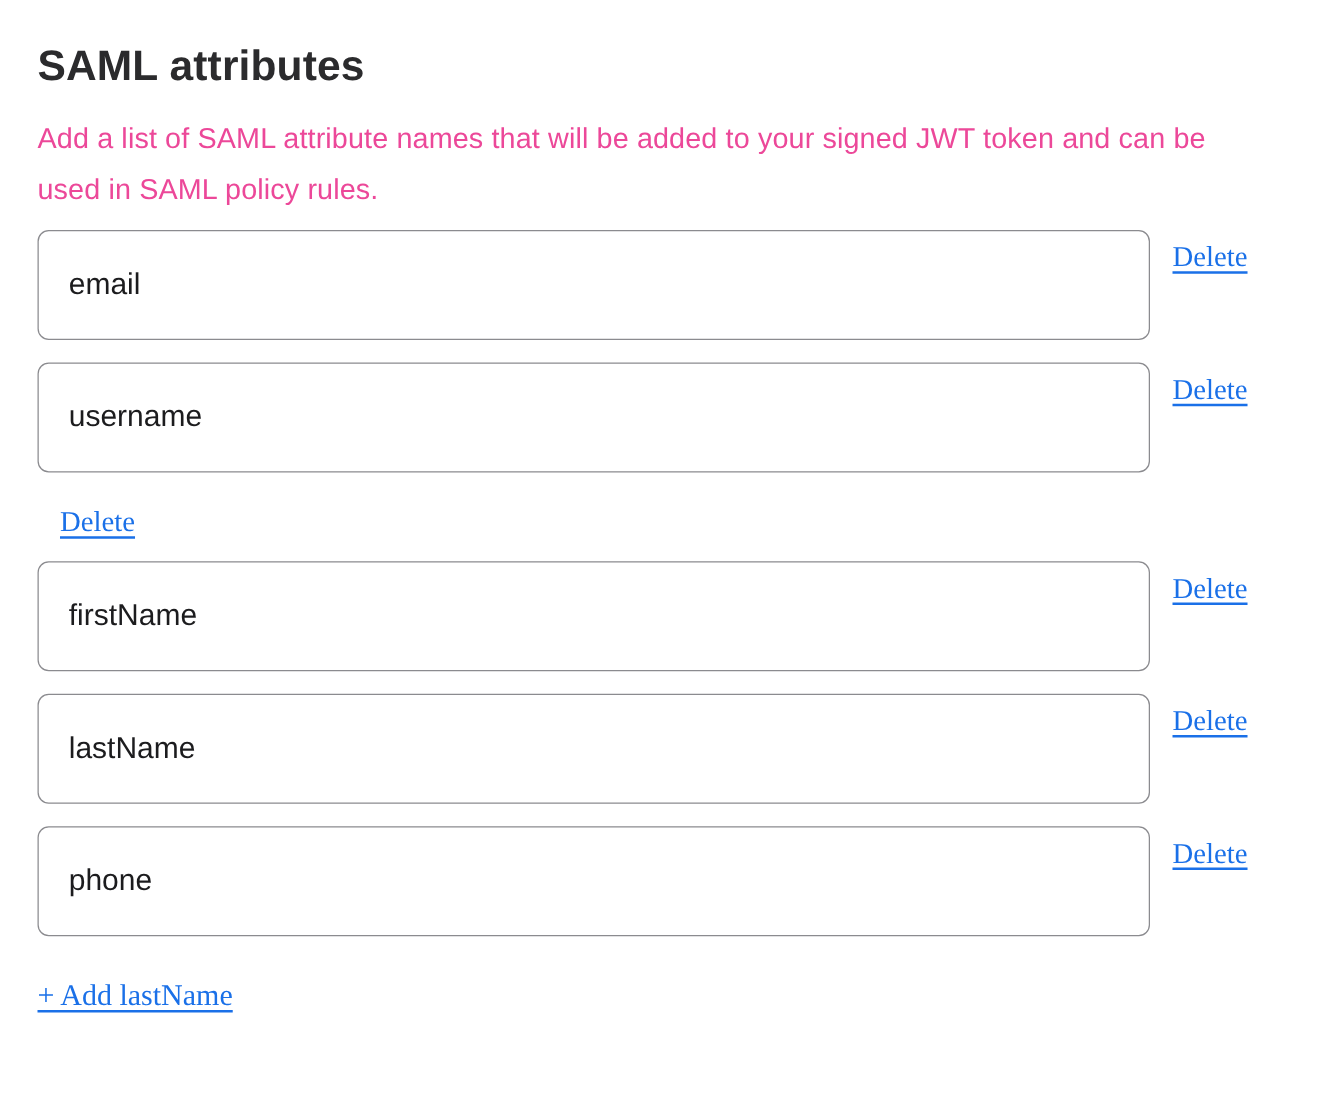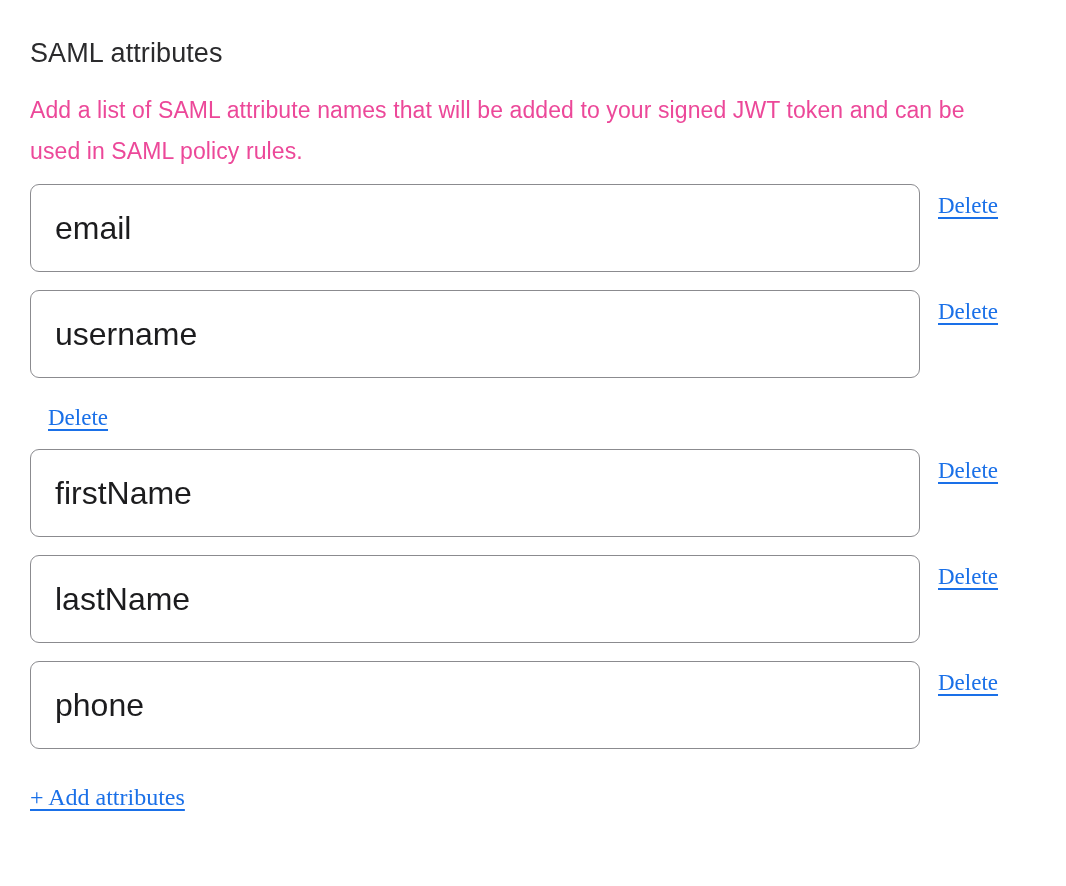--- a/index.html
+++ b/index.html
@@ -11,23 +11,23 @@
   }
   .page {
     width: 1066px;
     height: 886px;
     background: #ffffff;
     padding: 36px 30px 0 30px;
     overflow: hidden;
   }
   .section-title {
     margin: 0;
-    font-size: 27px;
+    font-size: 34px;
     line-height: 34px;
-    font-weight: 400;
+    font-weight: 700;
     color: #2b2b2d;
     letter-spacing: 0.1px;
   }
   .section-desc {
     margin: 20px 0 12px 0;
     font-size: 23px;
     line-height: 41px;
     color: #ec4899;
     max-width: 990px;
     letter-spacing: 0.1px;
@@ -41,21 +41,21 @@
     margin-bottom: 18px;
   }
   .attr-input {
     width: 890px;
     height: 88px;
     border: 1.5px solid #8b8b8f;
     border-radius: 9px;
     background: #ffffff;
     padding: 0 24px;
     font-family: "Liberation Sans", sans-serif;
-    font-size: 32px;
+    font-size: 24px;
     color: #1c1c1e;
     outline: none;
   }
   .link {
     color: #1a70e8;
     text-decoration: underline;
     text-underline-offset: 4px;
     text-decoration-thickness: 1.5px;
     cursor: pointer;
     font-family: Liberation Serif, serif;
@@ -107,15 +107,15 @@
     <input class="attr-input" type="text" value="lastName" style="">
     <a class="link delete-link" href="#">Delete</a>
   </div>
 
   <div class="attr-row">
     <input class="attr-input" type="text" value="phone" style="">
     <a class="link delete-link" href="#">Delete</a>
   </div>
 </div>
 
-  <a class="link add-link" href="#">+ Add attributes</a>
+  <a class="link add-link" href="#">+ Add lastName</a>
 
 </div>
 
 </body></html>

